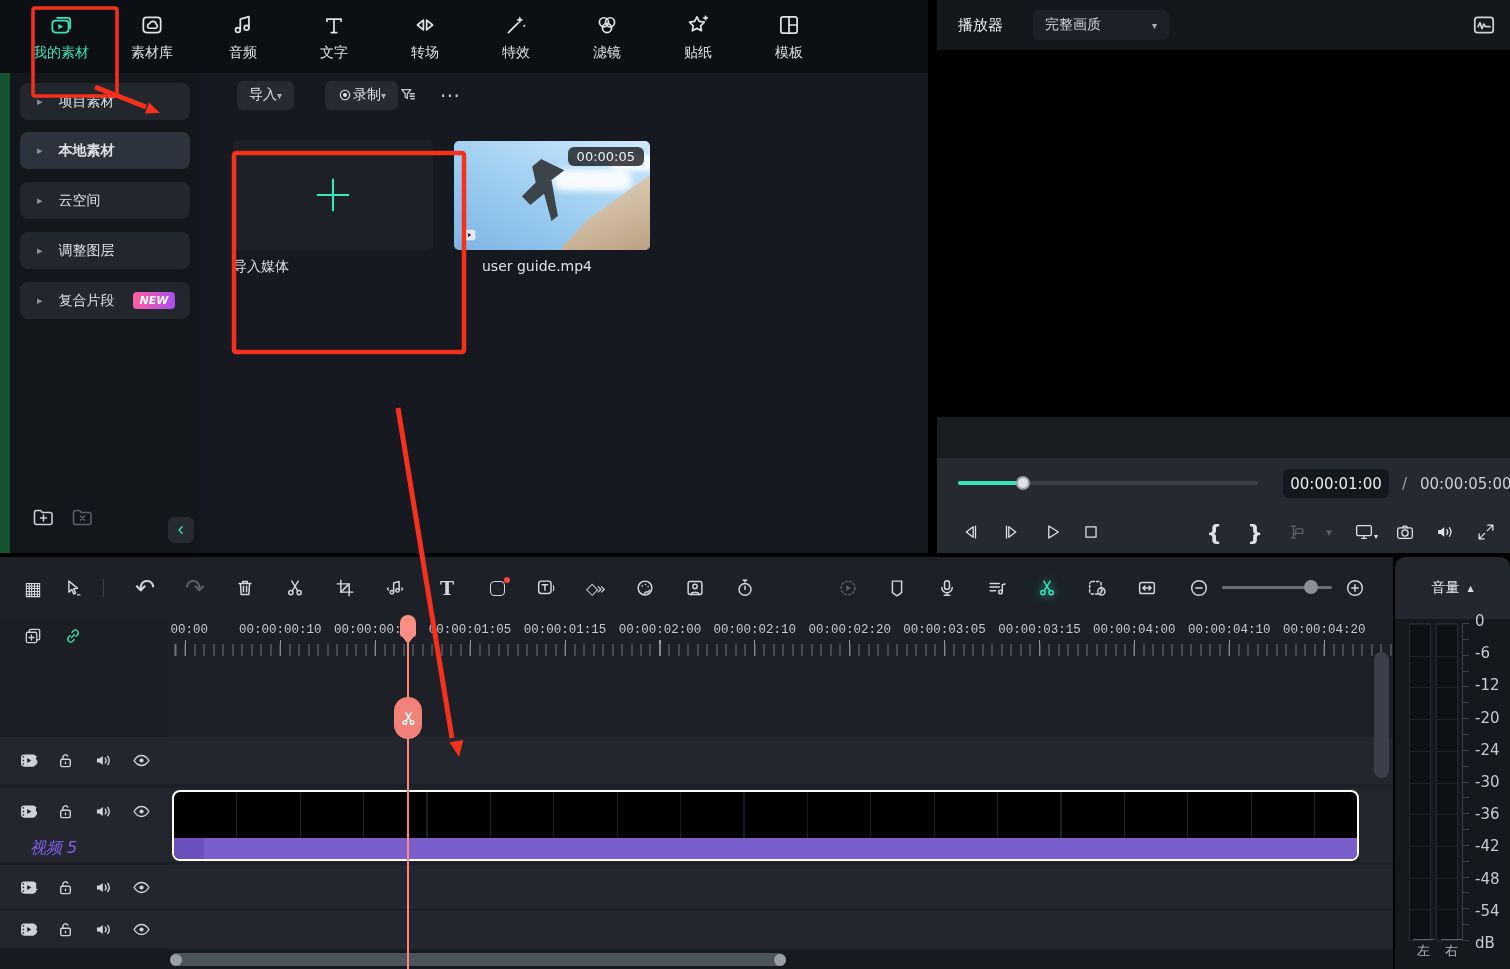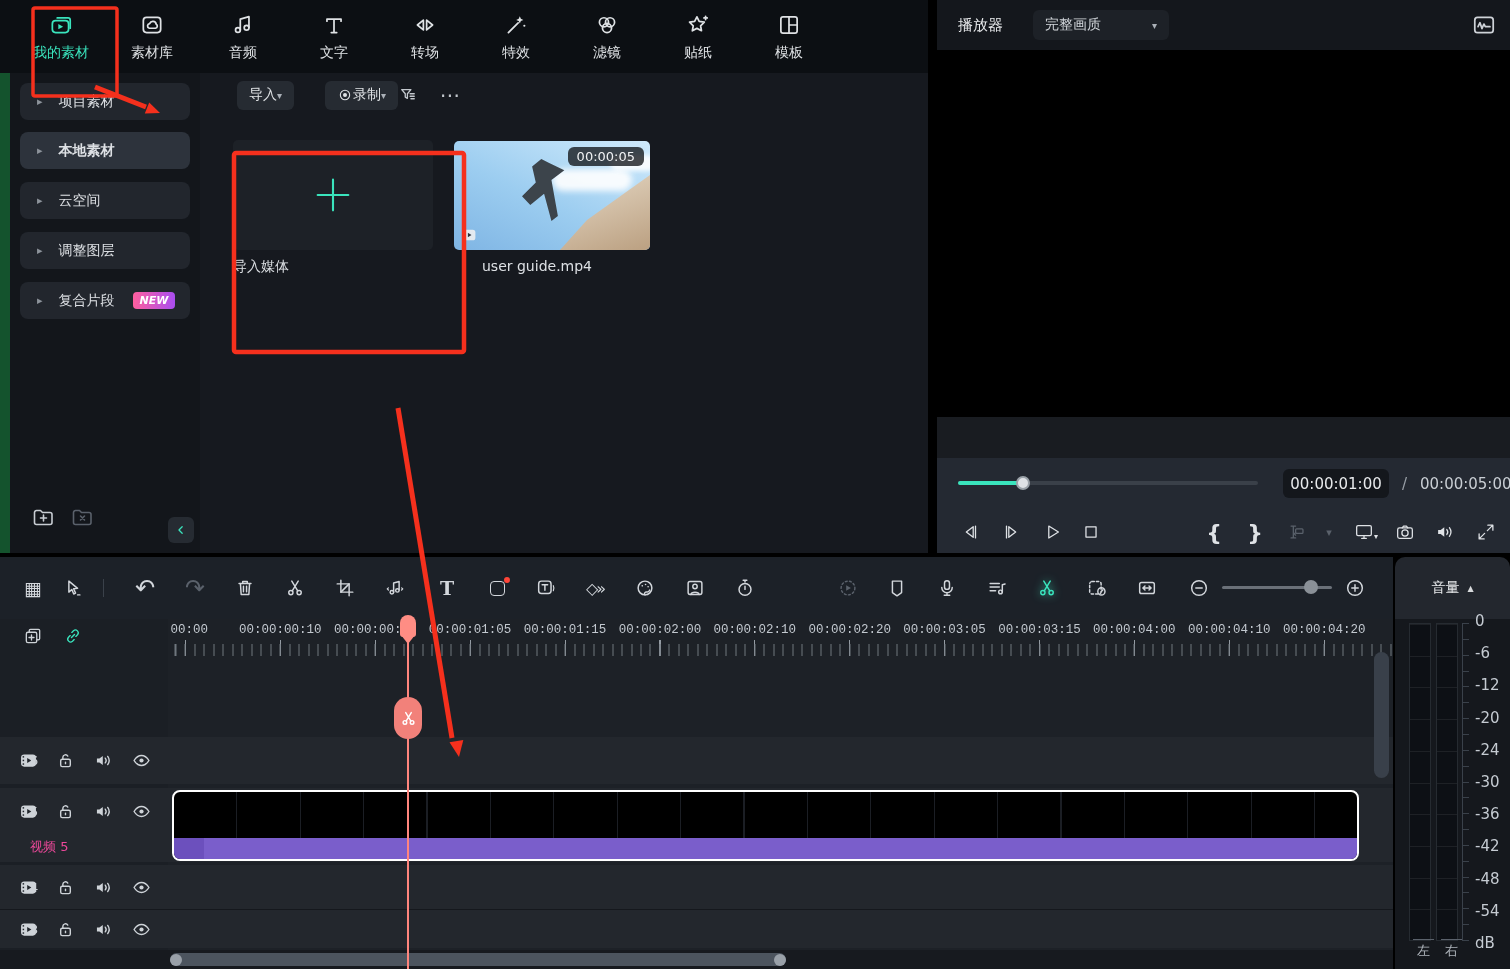--- a/index.html
+++ b/index.html
@@ -103,21 +103,21 @@
   .ruler{position:absolute;left:168px;top:0;right:0;height:38px;cursor:pointer;overflow:hidden;font-family:Liberation Mono, monospace;}
   .ruler-labels{position:absolute;left:-30px;top:4px;display:flex;}
   .rlabel{width:94.9px;text-align:center;font-size:12.5px;color:#c2c8cf;white-space:nowrap;flex:none;}
   .ruler-ticks{position:absolute;left:0;top:25px;right:0;height:12px;background:repeating-linear-gradient(90deg,#6f767e 0 1px,transparent 1px 9.49px);background-position:7.5px 0;}
   .ruler-ticks-major{position:absolute;left:0;top:21px;right:0;height:16px;background:repeating-linear-gradient(90deg,#949ba3 0 1px,transparent 1px 94.9px);background-position:17px 0;}
   .trow{position:absolute;left:0;width:1393px;background:#23272d;}
   .tcell{position:absolute;left:0;top:0;width:168px;height:47px;display:flex;align-items:center;gap:17px;padding-left:18px;color:#ced3d8;}
   .tcell .ic{width:21px;height:21px;cursor:pointer;}
   .tnum{font-size:13px;color:#ced3d8;margin-left:-13px;}
   .film-num{display:flex;align-items:center;gap:4px;}
-  .track-sub{position:absolute;left:30px;top:50px;font-size:13px;color:#ec4899;}
+  .track-sub{position:absolute;left:30px;top:50px;font-size:16px;color:#8b5cf6;font-style:italic;}
   .row-div{position:absolute;left:0;width:1393px;height:1px;background:#15181d;}
 
   .clip{position:absolute;left:172px;top:171px;width:1187px;height:71px;border:2px solid #fff;border-radius:8px;background:#000;overflow:hidden;cursor:pointer;}
   .clip-frames{position:absolute;left:0;top:0;right:0;height:46px;background:repeating-linear-gradient(90deg,transparent 0 62.2px,#1b1e24 62.2px 63.4px);}
   .clip-label{position:absolute;left:8px;top:7px;display:flex;align-items:center;gap:7px;font-size:13px;color:#fff;margin-top:38px;}
   .clip-img-ic{width:17px;height:17px;background:#e9ebed;border-radius:4px;color:#2a2e34;display:flex;align-items:center;justify-content:center;}
   .clip-img-ic .ic{width:13px;height:13px;stroke-width:1.8;}
   .clip-purple{position:absolute;left:0;right:0;top:46px;height:21px;background:linear-gradient(90deg,#6c50bd 0 30px,var(--purple) 30px);}
 
   .vscroll{position:absolute;left:1374px;top:33px;width:15px;height:126px;border-radius:8px;background:#39404a;cursor:pointer;}

